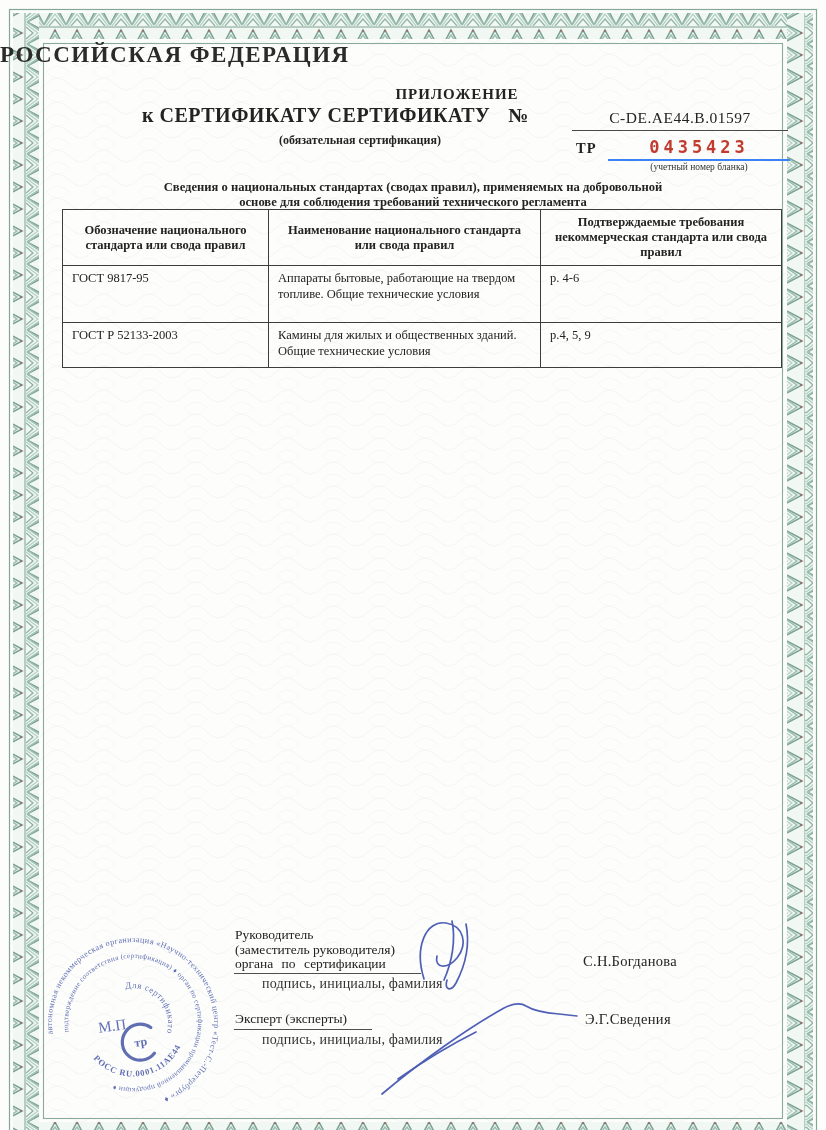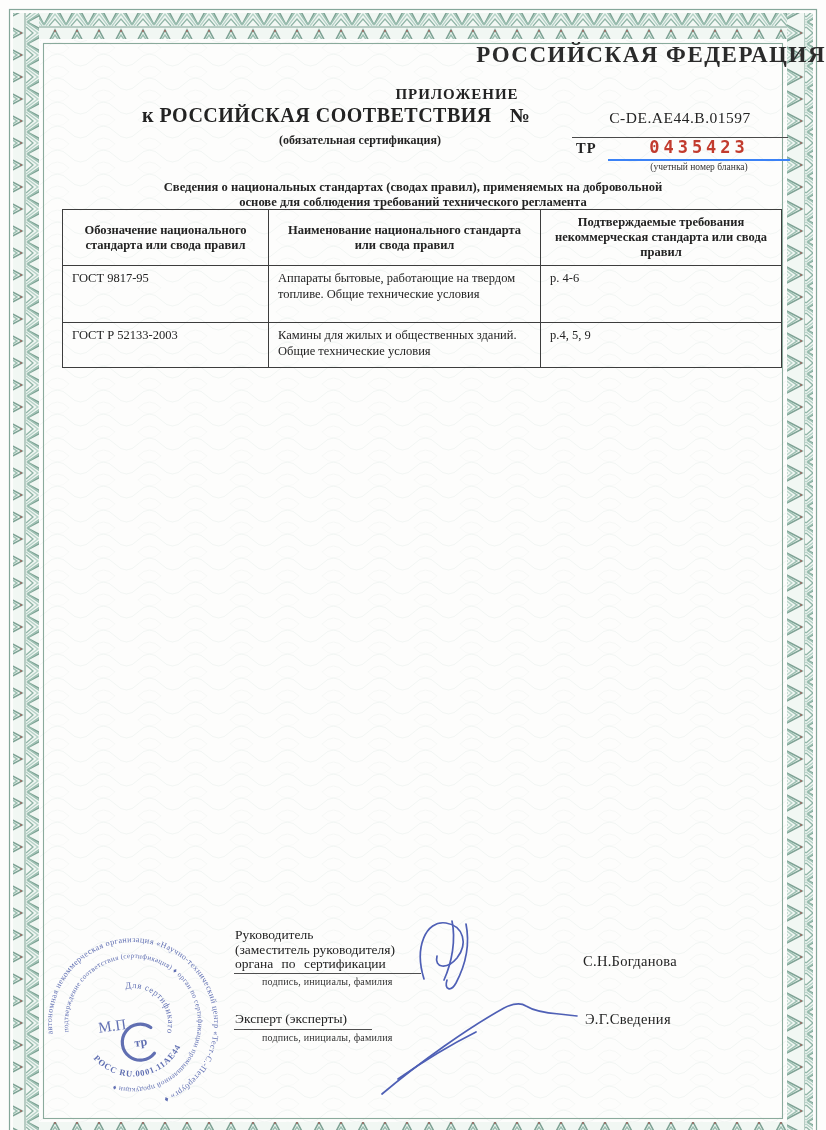--- a/index.html
+++ b/index.html
@@ -9,46 +9,46 @@
     margin:0 auto;
     background:#fdfdfc;
     overflow:hidden;
     font-family:"Liberation Serif", serif;
     color:#232323;
   }
   .abs{position:absolute;}
   .bg-layer{position:absolute;left:0;top:0;width:826px;height:1130px;}
   .overlay-layer{position:absolute;left:0;top:0;width:826px;height:1130px;pointer-events:none;}
 
-  .doc-title{top:42px;left:0;width:826px;text-align:right;font-size:23px;font-weight:bold;letter-spacing:1.5px;color:#2b2b2b;}
+  .doc-title{top:42px;left:0;width:826px;text-align:left;font-size:23px;font-weight:bold;letter-spacing:1.5px;color:#2b2b2b;}
   .attachment{top:86px;left:0;width:826px;text-align:center;font-size:15px;font-weight:bold;letter-spacing:1px;padding-left:44px;}
   .cert-line{top:104px;left:142px;font-size:20px;font-weight:bold;letter-spacing:.5px;white-space:nowrap;}
   .cert-line .num-sign{margin-left:18px;}
   .cert-number{top:109px;left:572px;width:216px;text-align:center;font-size:15.5px;
-    border-bottom:1px solid #4a4a4a;padding-bottom:10px;letter-spacing:.5px;}
+    border-bottom:1px solid #4a4a4a;padding-bottom:3px;letter-spacing:.5px;}
   .cert-type{top:133px;left:140px;width:440px;text-align:center;font-size:12px;font-weight:bold;}
   .tr-label{top:140px;left:576px;font-size:14.5px;font-weight:bold;letter-spacing:1px;}
   .blank-number{top:137px;left:608px;width:182px;text-align:center;
     font-family:"DejaVu Sans Mono", monospace;font-size:17px;font-weight:bold;
     color:#c23b2e;letter-spacing:4px;border-bottom:2px solid #3b82f6;padding-bottom:2px;}
   .blank-caption{top:162px;left:608px;width:182px;text-align:center;font-size:9.5px;color:#333;}
   .intro{top:180px;left:0;width:826px;text-align:center;font-size:12.6px;font-weight:bold;line-height:14.5px;}
 
   table.standards{position:absolute;left:62px;top:209px;width:719px;border-collapse:collapse;
     font-size:12.5px;table-layout:fixed;background:transparent;}
   table.standards th,table.standards td{border:1.2px solid #3d3d3d;vertical-align:top;}
   table.standards th{font-weight:bold;text-align:center;padding:5px 10px;line-height:15px;height:42px;vertical-align:middle;}
   table.standards td{padding:5px 9px;line-height:15.5px;}
   tr.row-1 td{height:46px;}
   tr.row-2 td{height:34px;}
 
   .sig-role{left:235px;font-size:13.5px;line-height:14.5px;}
   .sig-role .spread{word-spacing:5px;}
   .sig-underline{height:1px;background:#4f4f4f;}
-  .sig-caption{font-size:10px;letter-spacing:.2px;color:#333;padding-left:28px;}
+  .sig-caption{font-size:14px;letter-spacing:.2px;color:#333;padding-left:28px;}
   .sig-name{font-size:14.5px;letter-spacing:.3px;}
 </style>
 </head>
 <body>
 
 <div class="page">
 
   <svg class="bg-layer" width="826" height="1130" viewBox="0 0 826 1130">
     <defs>
       <pattern id="guill" width="46" height="24" patternUnits="userSpaceOnUse">
@@ -81,21 +81,21 @@
     <rect x="13" y="13" width="800" height="26" fill="url(#chevTop)"></rect>
     <rect x="13" y="1122" width="800" height="26" fill="url(#chevTop)"></rect>
     <rect x="13" y="13" width="26" height="1117" fill="url(#chevSide)"></rect>
     <rect x="787" y="13" width="26" height="1117" fill="url(#chevSide)"></rect>
     <rect x="43.5" y="43.5" width="739" height="1075" fill="none" stroke="#8aaa9c" stroke-width="1.1"></rect>
   </svg>
 
   <div class="abs doc-title">РОССИЙСКАЯ ФЕДЕРАЦИЯ</div>
   <div class="abs attachment">ПРИЛОЖЕНИЕ</div>
   <div class="abs cert-line">
-    <span>к РОССИЙСКАЯ СООТВЕТСТВИЯ</span><span class="num-sign">№</span>
+    <span>к СЕРТИФИКАТУ СЕРТИФИКАТУ</span><span class="num-sign">№</span>
   </div>
   <div class="abs cert-number">C-DE.AE44.B.01597</div>
   <div class="abs cert-type">(обязательная сертификация)</div>
   <div class="abs tr-label">ТР</div>
   <div class="abs blank-number">0435423</div>
   <div class="abs blank-caption">(учетный номер бланка)</div>
 
   <div class="abs intro">
     <div>Сведения о национальных стандартах (сводах правил), применяемых на добровольной</div>
     <div>основе для соблюдения требований технического регламента</div>

